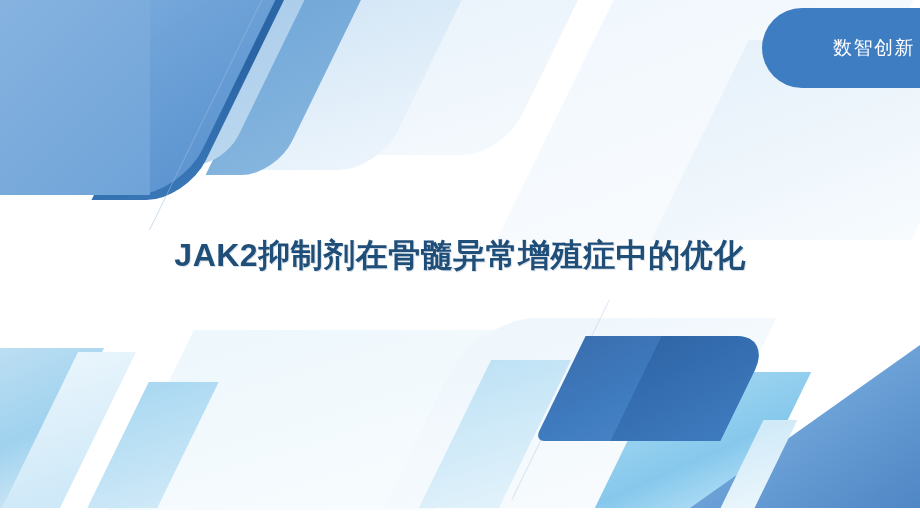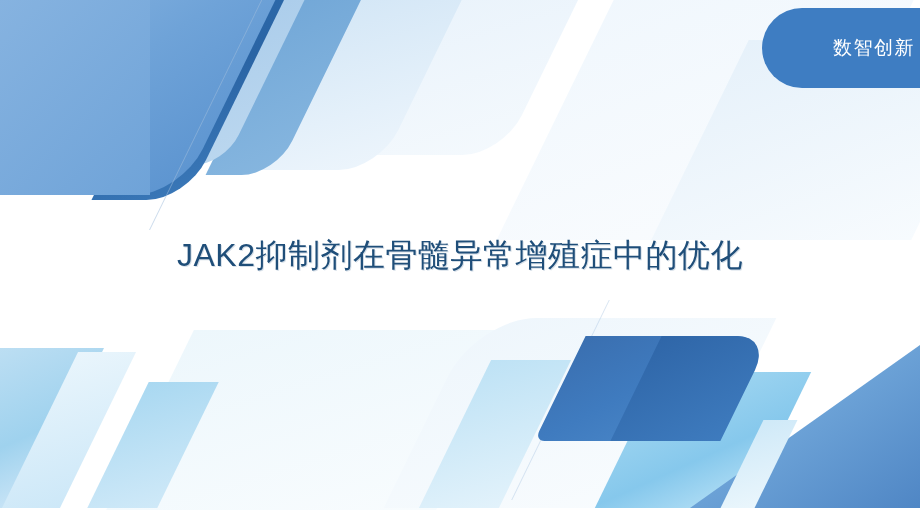--- a/index.html
+++ b/index.html
@@ -193,21 +193,21 @@
   }
   .badge-line{white-space:nowrap;margin-left:44px;}
 
   
   .title{
     position:absolute;
     left:0;right:0;
     top:234px;
     text-align:center;
     font-size:32px;
-    font-weight:normal;
+    font-weight:bold;
     color:#1F4E79;
     letter-spacing:.5px;
     text-shadow:1px 1px 0 rgba(120,150,180,.30);
     white-space:nowrap;
   }
 </style>
 </head>
 <body>
 
 <div id="slide">

